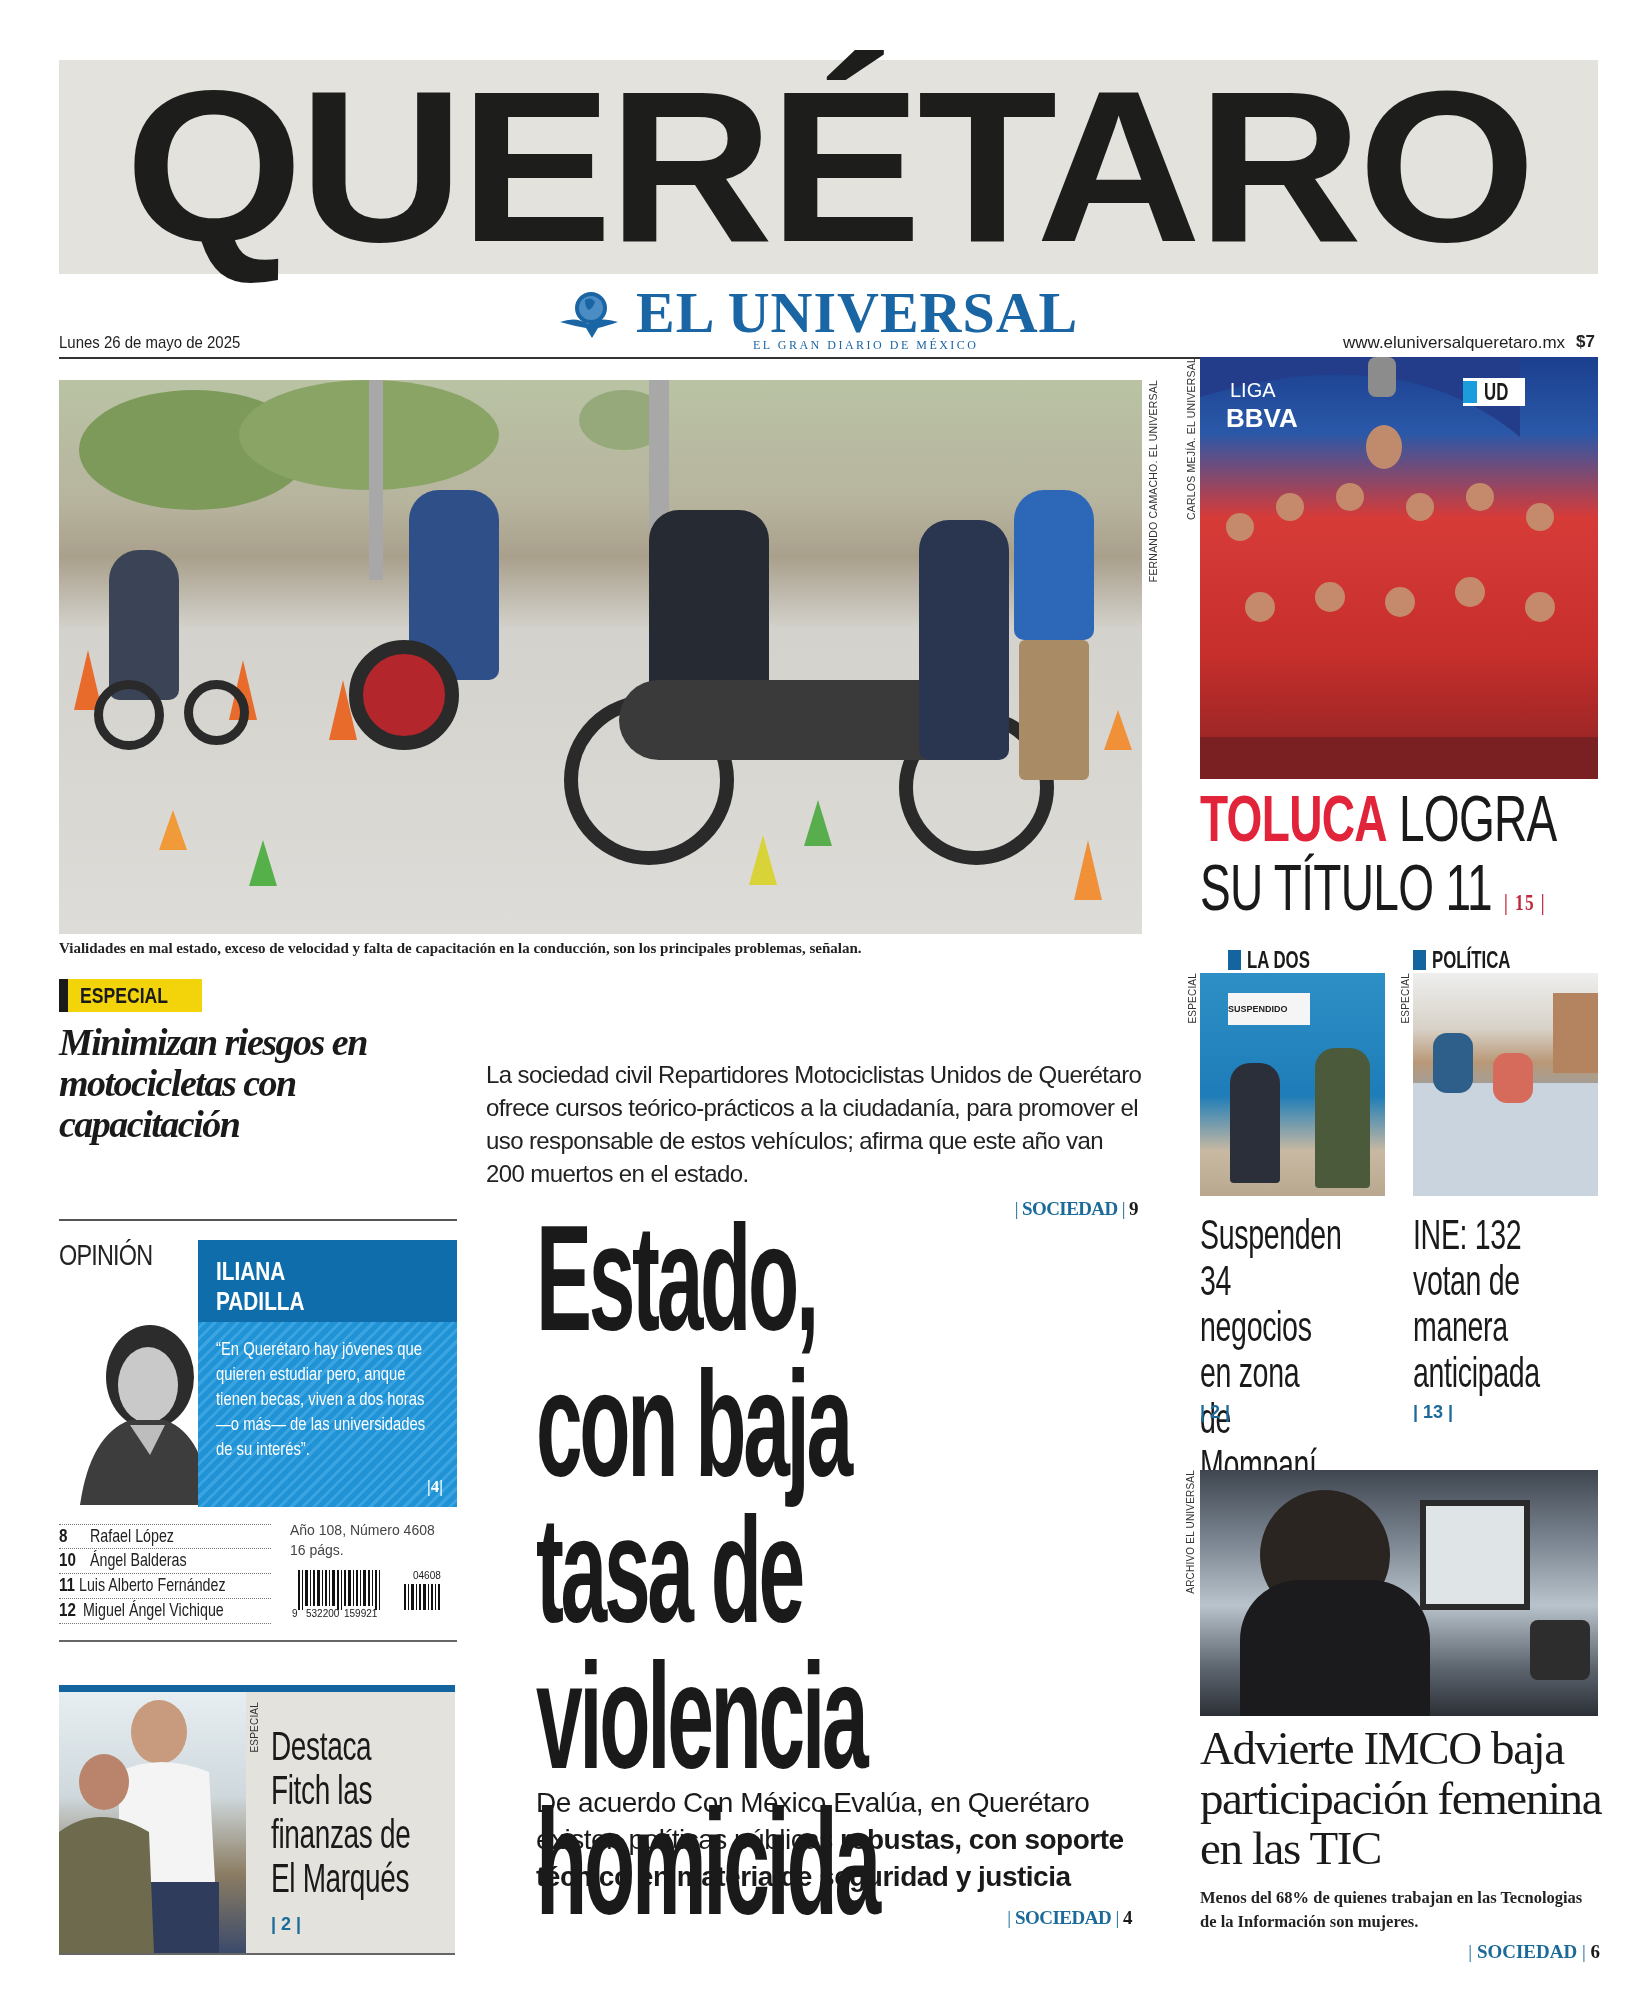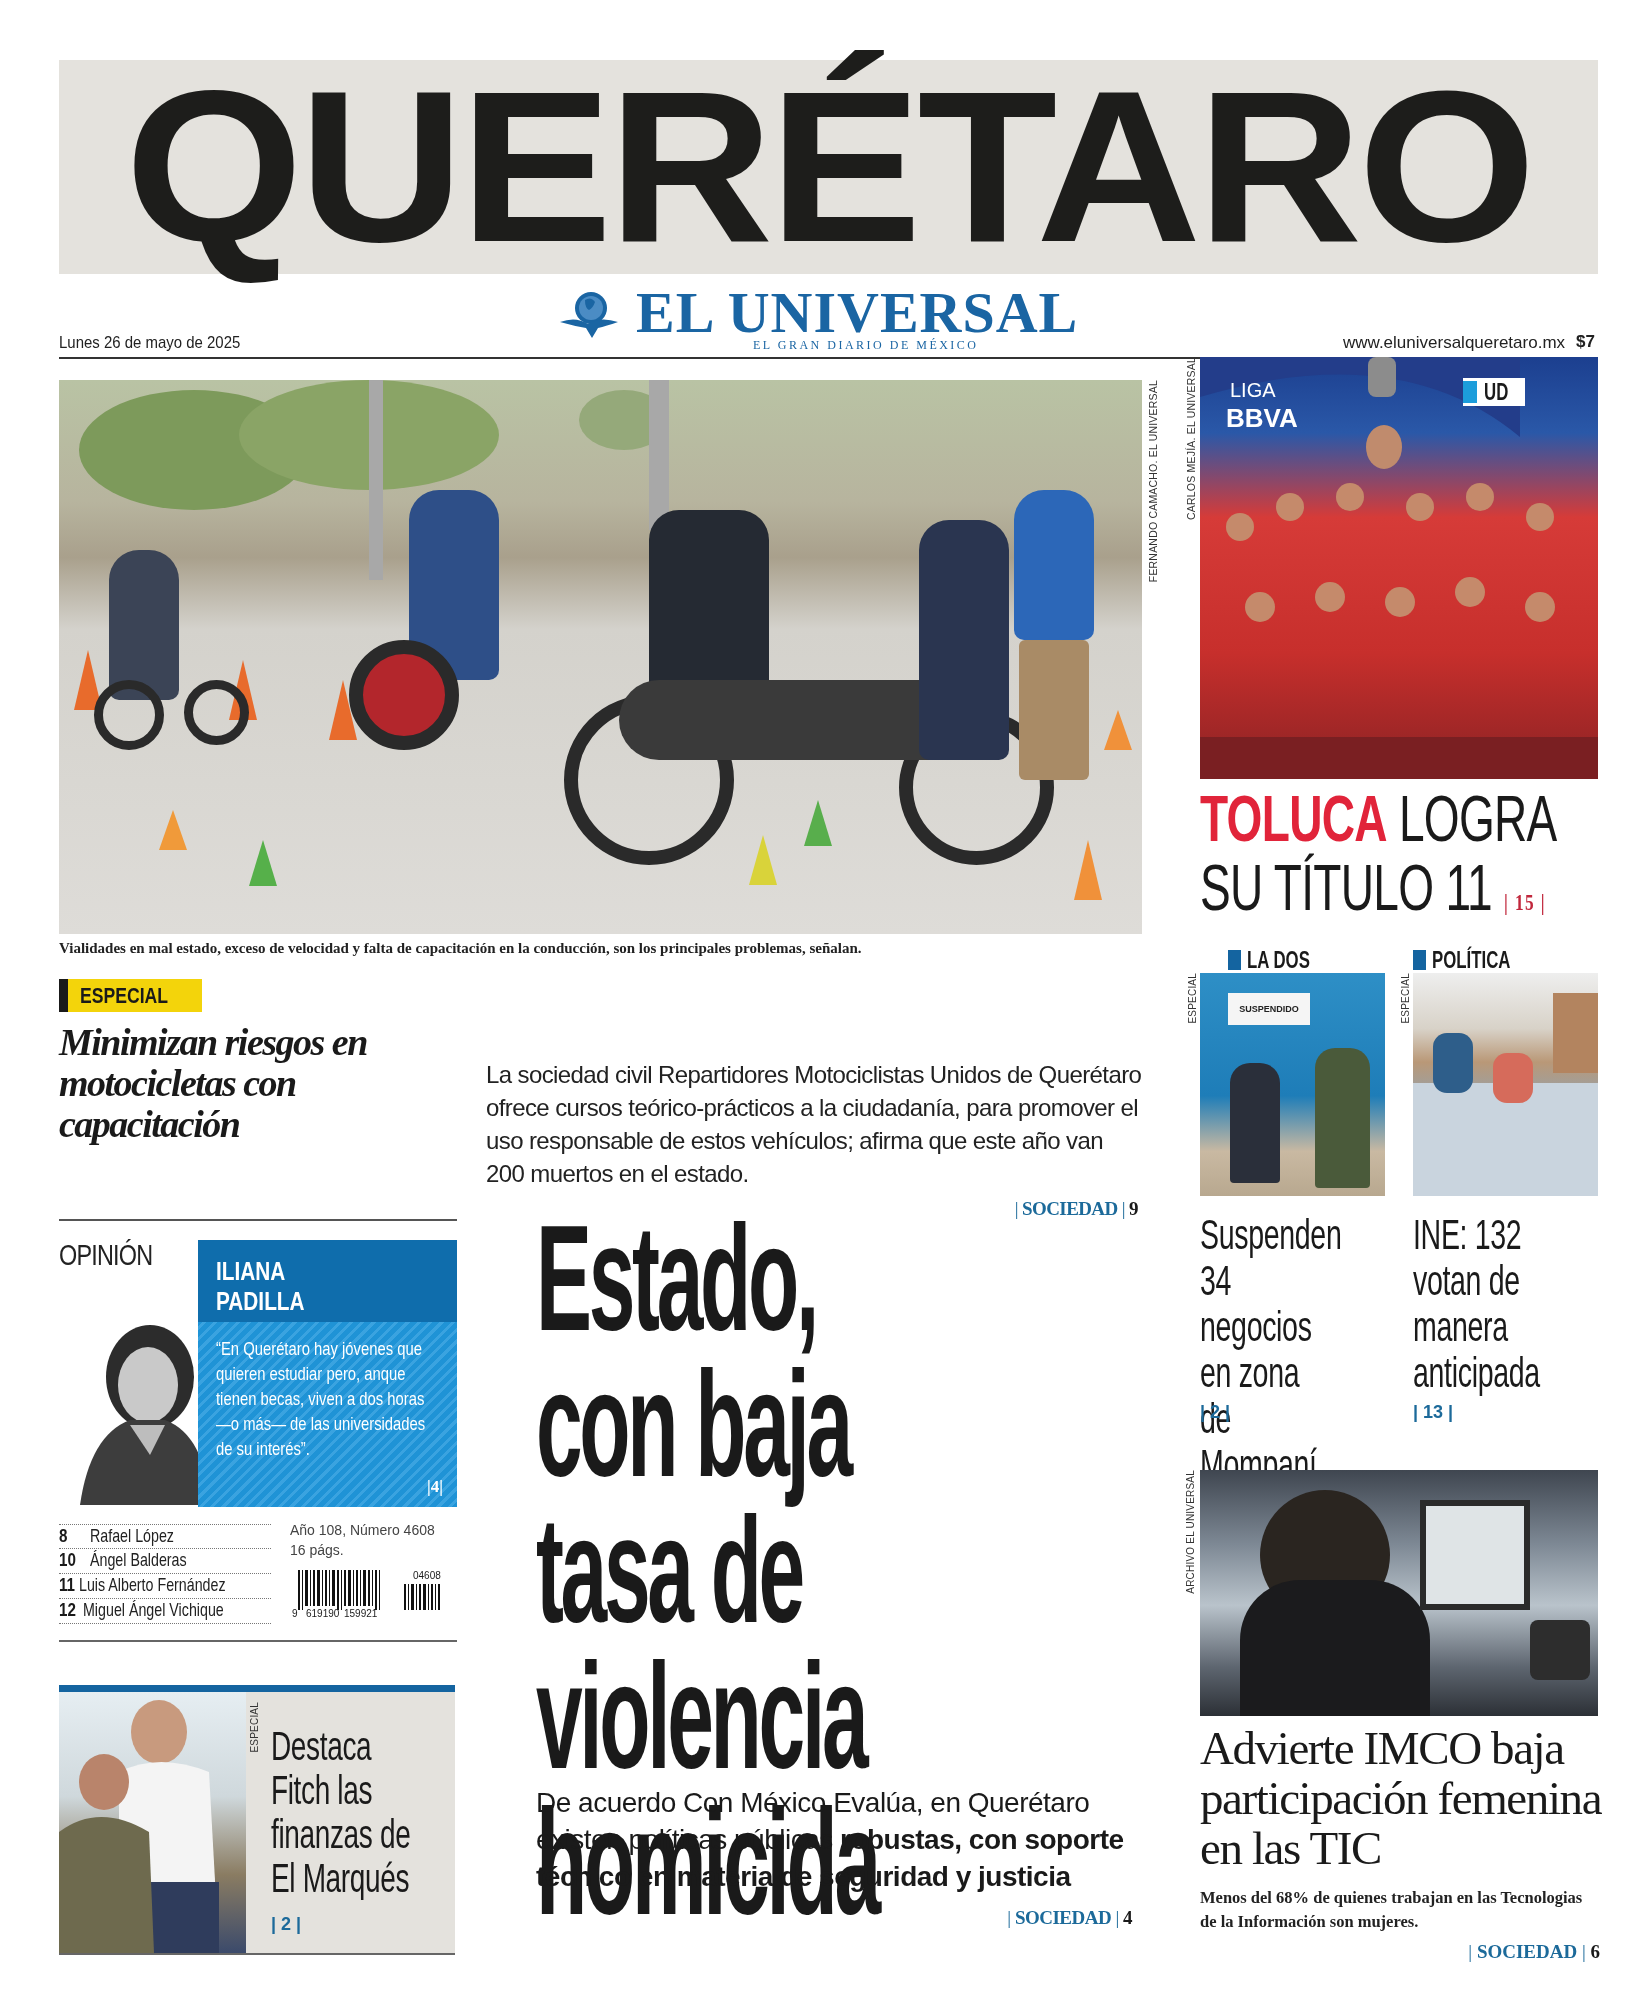--- a/index.html
+++ b/index.html
@@ -230,21 +230,21 @@
         <rect x="124" y="16" width="1" height="26"></rect>
         <rect x="127" y="16" width="2" height="26"></rect>
         <rect x="131" y="16" width="3" height="26"></rect>
         <rect x="136" y="16" width="1" height="26"></rect>
         <rect x="139" y="16" width="2" height="26"></rect>
         <rect x="143" y="16" width="1" height="26"></rect>
         <rect x="146" y="16" width="2" height="26"></rect>
     </g>
   </svg>
   <span class="abs" style="left:0;top:40px;font-size:10px;">9</span>
-  <span class="abs" style="left:14px;top:40px;font-size:10px;">619190</span>
+  <span class="abs" style="left:14px;top:40px;font-size:10px;">532200</span>
   <span class="abs" style="left:52px;top:40px;font-size:10px;">159921</span>
   <span class="abs" style="left:121px;top:2px;font-size:10px;">04608</span>
 </div>
 <div class="abs op-rule2"></div>
 
 <div class="abs marq-box">
   <div class="marq-photo">
     <svg width="187" height="261" viewBox="0 0 187 261">
       <ellipse cx="100" cy="40" rx="28" ry="32" fill="#c89a7e"></ellipse>
       <path d="M60 80 q40 -20 90 0 l10 181 h-100z" fill="#f4f4f4"></path>
@@ -298,21 +298,21 @@
   <div><span class="red">TOLUCA</span><span> LOGRA</span></div>
   <div><span>SU TÍTULO 11</span> <span class="toluca-page">| 15 |</span></div>
 </div>
 
 <div class="abs sub-tag" style="left:1200px;top:946px;padding-left:28px;">
   <span class="sq"></span>
   <span class="sec-label">LA DOS</span>
 </div>
 <div class="abs credit-vert" style="left:1187px;top:973px;font-size:10px;">ESPECIAL</div>
 <div class="abs photo ladoss-photo">
-  <div class="abs" style="left:28px;top:20px;width:82px;height:32px;background:#f5f5f5;font-size:9px;font-weight:700;line-height:32px;text-align:center;color:#222;">SUSPENDIDO</div>
+  <div class="abs" style="left:28px;top:20px;width:82px;height:32px;background:#f5f5f5;font-size:9px;font-weight:700;line-height:32px;text-align:left;color:#222;">SUSPENDIDO</div>
   <div class="abs" style="left:30px;top:90px;width:50px;height:120px;background:#2a2f3a;border-radius:20px 20px 4px 4px;"></div>
   <div class="abs" style="left:115px;top:75px;width:55px;height:140px;background:#4a5a3a;border-radius:20px 20px 4px 4px;"></div>
 </div>
 <div class="abs small-head" style="left:1200px;top:1212px;">
   <span style="display:block;width:175px;white-space:normal;">Suspenden 34 negocios en zona de Mompaní</span>
 </div>
 <div class="abs small-page" style="left:1200px;top:1402px;">| 2 |</div>
 
 <div class="abs sub-tag" style="left:1413px;top:946px;">
   <span class="sq"></span>

